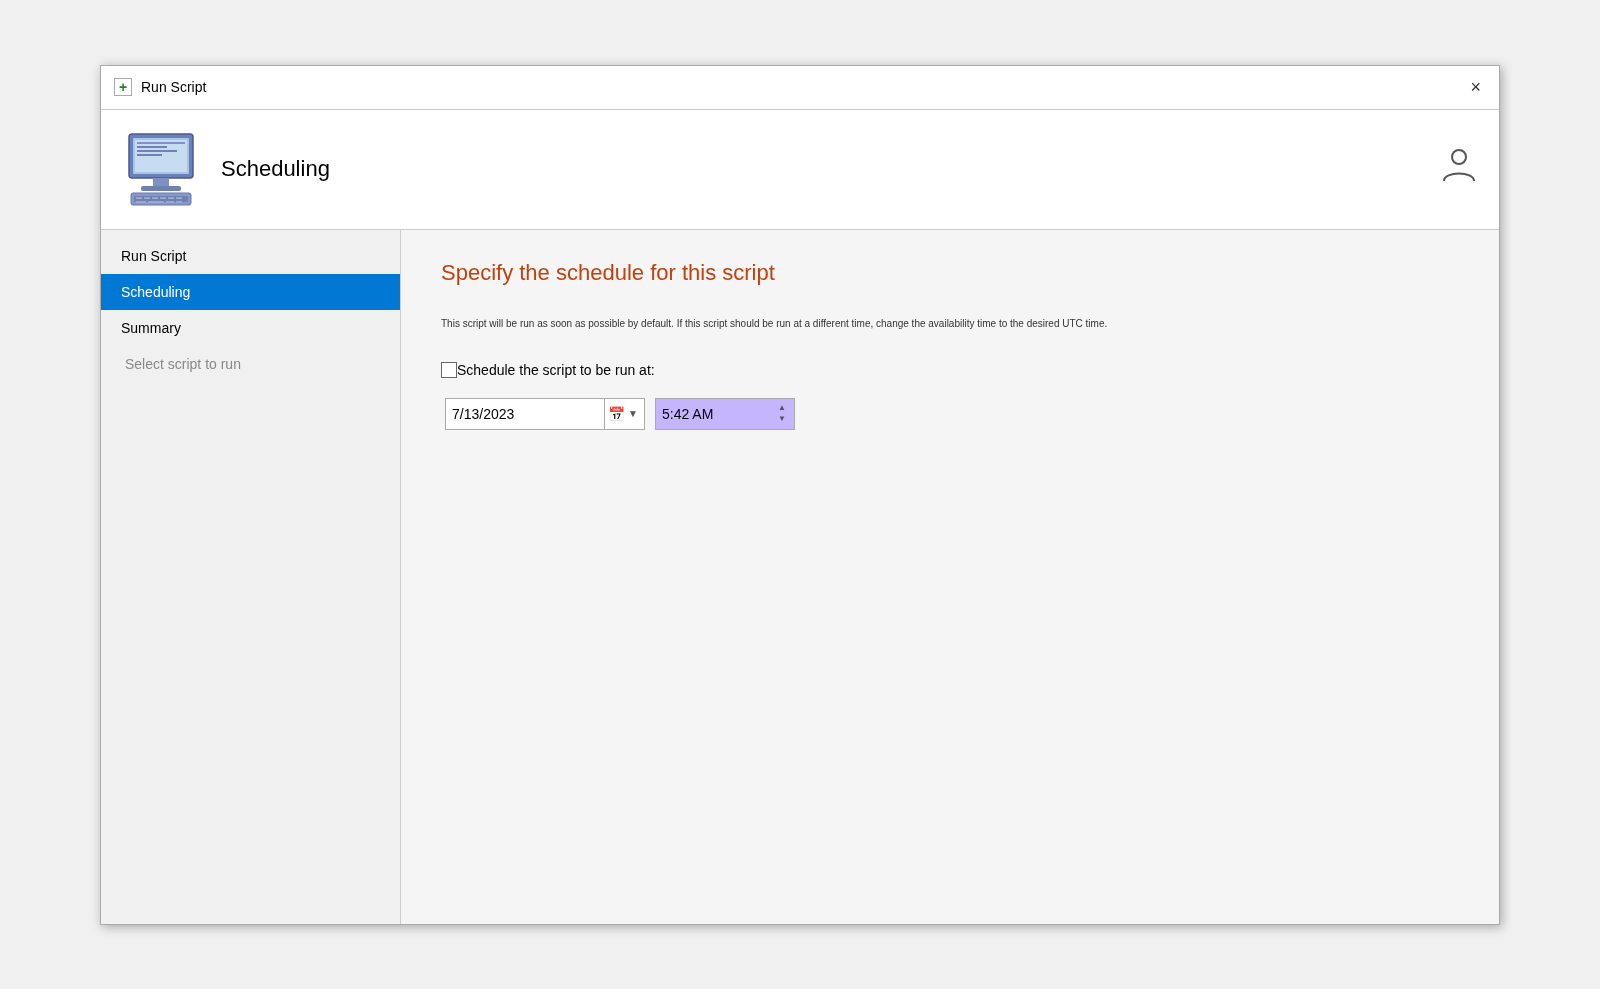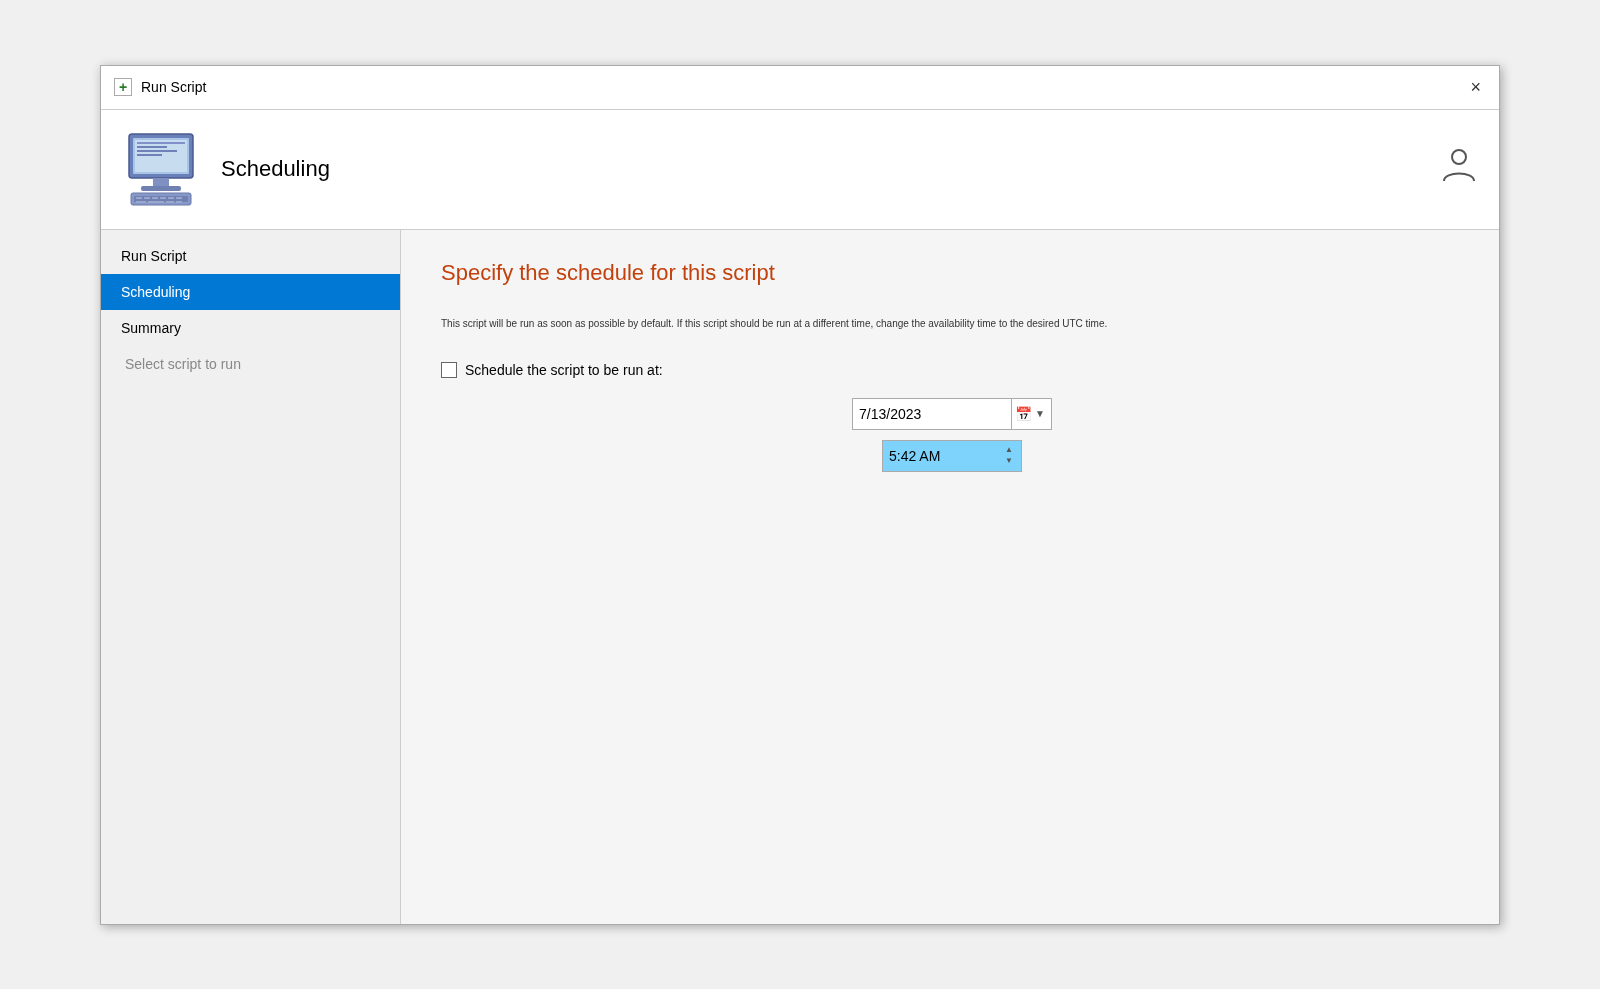--- a/index.html
+++ b/index.html
@@ -159,21 +159,20 @@
     .schedule-row {
       display: flex;
       align-items: center;
       gap: 10px;
       margin-bottom: 20px;
     }
 
     .checkbox-wrapper {
       display: flex;
       align-items: center;
-      gap: 8px;
     }
 
     .checkbox {
       width: 16px;
       height: 16px;
       border: 1px solid #666;
       background: #fff;
       cursor: pointer;
       flex-shrink: 0;
       appearance: none;
@@ -192,21 +191,20 @@
     .checkbox-label {
       font-size: 14px;
       color: #000;
     }
 
     .date-time-row {
       display: flex;
       align-items: center;
       gap: 10px;
       margin-left: 4px;
-      flex-direction: column;
     }
 
     .date-input {
       display: flex;
       align-items: center;
       border: 1px solid #aaa;
       background: #fff;
       height: 32px;
       padding: 0 6px;
       font-size: 14px;
@@ -236,21 +234,21 @@
 
     .dropdown-arrow {
       font-size: 10px;
       color: #555;
     }
 
     .time-input {
       display: flex;
       align-items: center;
       border: 1px solid #aaa;
-      background: #7dd3fc;
+      background: #c4b5fd;
       height: 32px;
       padding: 0 6px;
       font-size: 14px;
       width: 140px;
       justify-content: space-between;
     }
 
     .time-text {
       font-size: 14px;
       color: #000;

